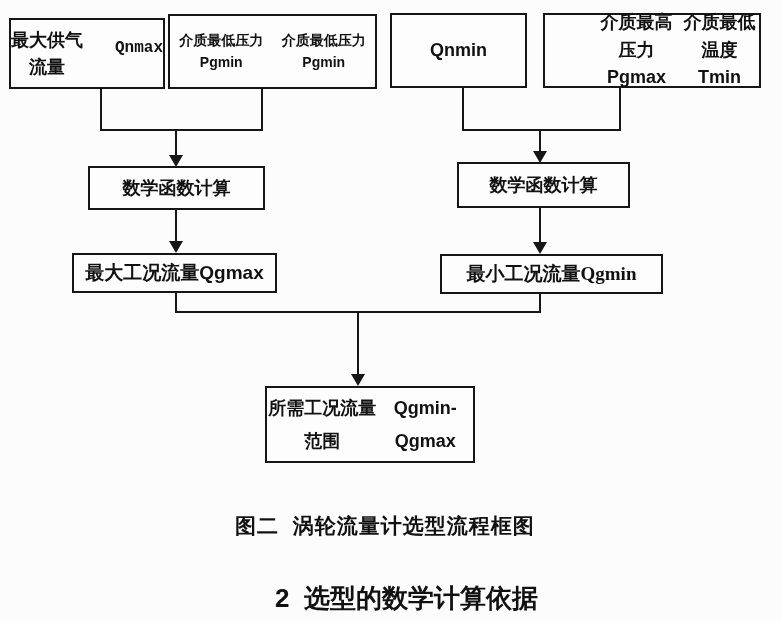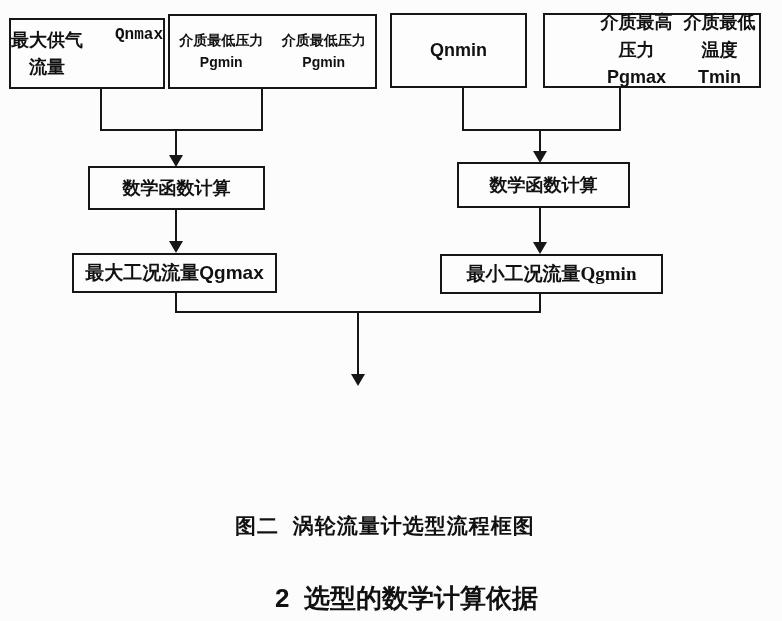--- a/index.html
+++ b/index.html
@@ -30,21 +30,21 @@
     justify-content:center;
     align-items:center;
     font-weight:bold;
     text-align:center;
     line-height:1.45;
   }
   #b-qnmax   {left:9px;   top:18px;  width:156px; height:71px; font-size:18px;}
   #b-qnmax .mono{
     font-family:"Liberation Mono","DejaVu Sans Mono",monospace;
     font-size:16px; font-weight:bold;
-    align-self:flex-start; padding-left:32px; margin-top:4px;
+    align-self:flex-start; padding-left:32px; margin-top:17px;
   }
   #b-pgmin   {left:168px; top:14px;  width:209px; height:75px; font-size:14px; line-height:1.55;}
   #b-qnmin   {left:390px; top:13px;  width:137px; height:75px; font-size:18px; line-height:1.55;}
   #b-pgmax   {left:543px; top:13px;  width:218px; height:75px; font-size:18px; line-height:1.55;padding-left:48px;}
   #b-calc-l  {left:88px;  top:166px; width:177px; height:44px; font-size:18px;}
   #b-calc-r  {left:457px; top:162px; width:173px; height:46px; font-size:18px;}
   #b-qgmax   {left:72px;  top:253px; width:205px; height:40px; font-size:19px;}
   #b-qgmin   {left:440px; top:254px; width:223px; height:40px; font-size:19px;font-family:Liberation Serif, serif;}
   #b-final   {left:265px; top:386px; width:210px; height:77px; font-size:18px; line-height:1.8;}
 
@@ -120,20 +120,24 @@
   </div>
 
   <div class="box" id="b-qgmax">
     <div>最大工况流量Qgmax</div>
   </div>
 
   <div class="box" id="b-qgmin">
     <div>最小工况流量Qgmin</div>
   </div>
 
+  <div class="box" id="b-final">
+    <div>所需工况流量范围</div>
+    <div>Qgmin-Qgmax</div>
+  </div>
 
   <div class="ln v" id="l1"></div>
   <div class="ln v" id="l2"></div>
   <div class="ln h" id="l3"></div>
   <div class="ln v" id="l4"></div>
   <div class="ah" id="ah1"></div>
 
   <div class="ln v" id="r1"></div>
   <div class="ln v" id="r2"></div>
   <div class="ln h" id="r3"></div>

